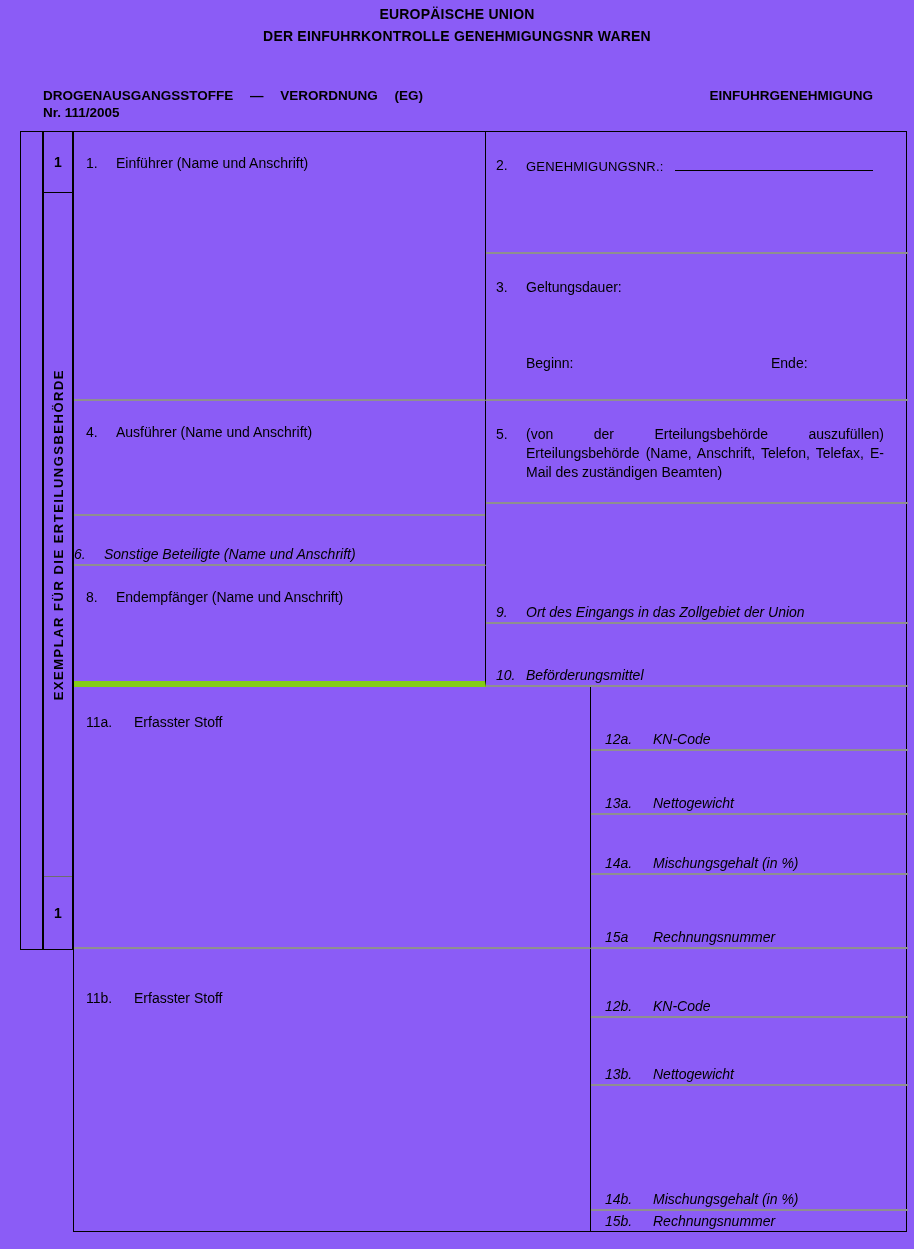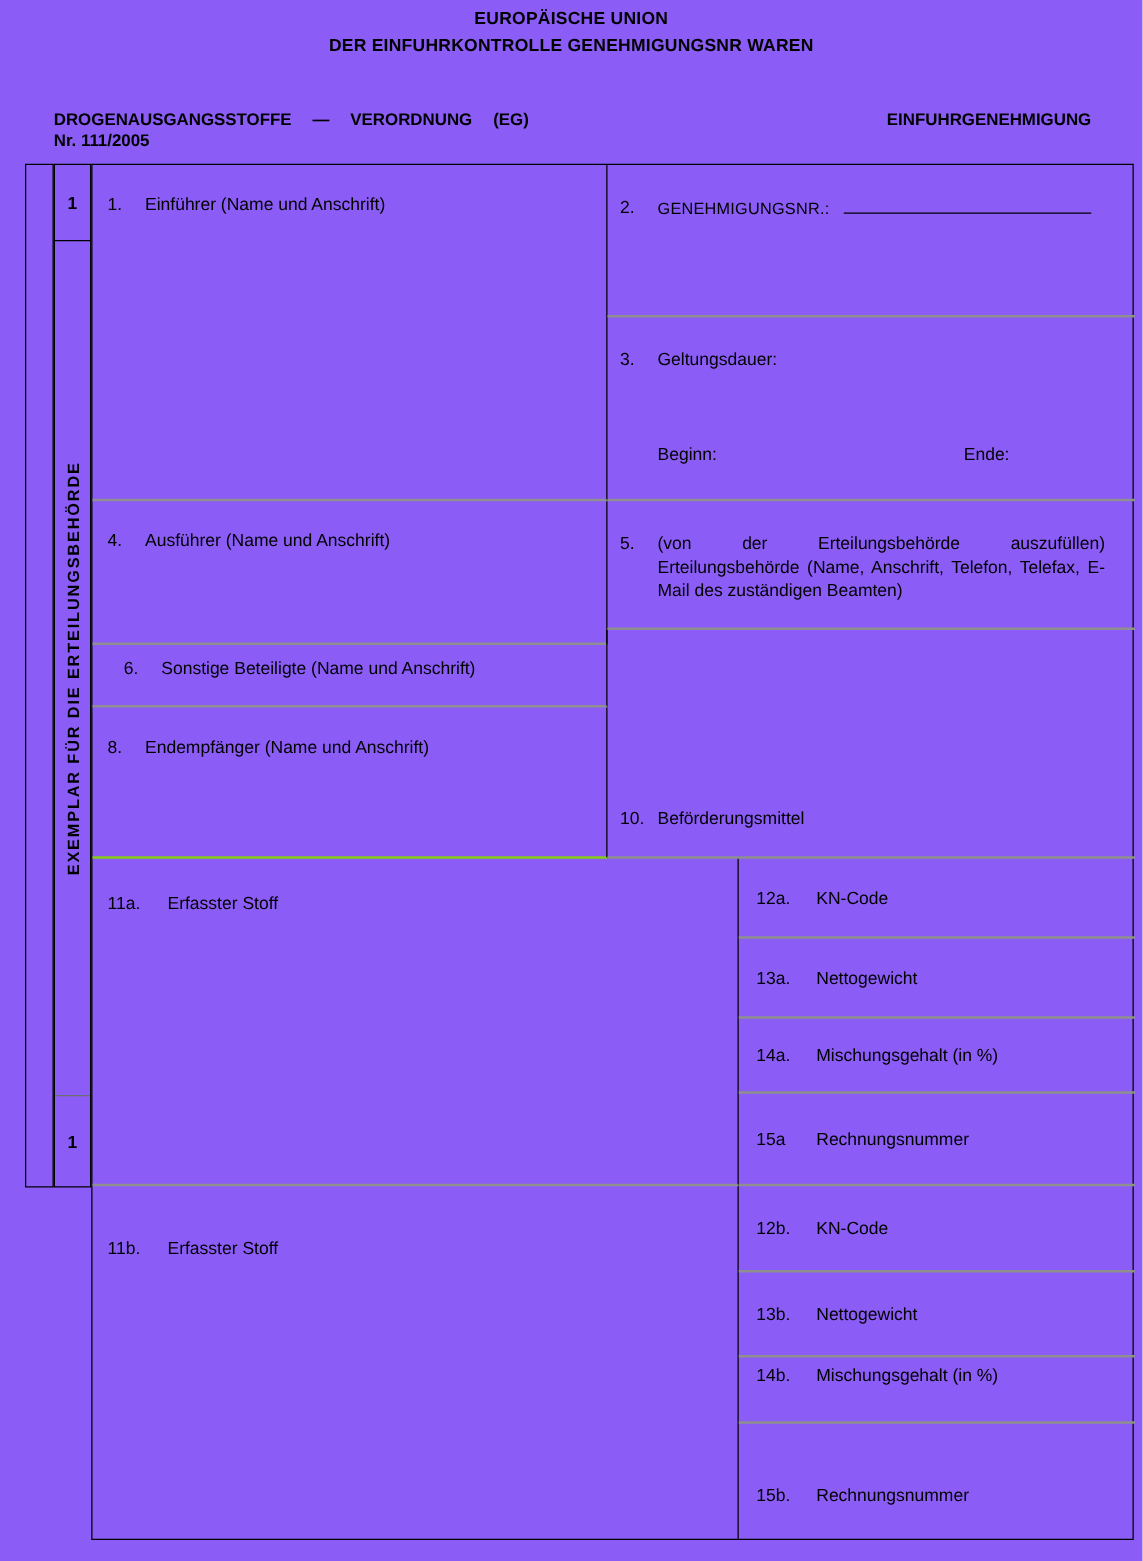--- a/index.html
+++ b/index.html
@@ -26,21 +26,21 @@
   .sb-box-bottom{height:72px;border-top:1px solid #6e6e6e;display:flex;align-items:center;justify-content:center;
     font-weight:bold;font-size:14px;}
   
   .form{position:absolute;left:73px;top:131px;width:834px;height:1101px;border:1px solid #000;box-sizing:border-box;}
   .cell{position:absolute;box-sizing:border-box;line-height:1.35;}
   .vline{border-right:1px solid #000;}
   .hline{border-bottom:2px solid #8f8f8f;}
   .cell .no{display:inline-block;min-width:30px;vertical-align:top;}
   .cell .no-wide{display:inline-block;min-width:48px;vertical-align:top;}
   .pad-top{padding:22px 12px 0 12px;}
-  .v-center{display:flex;align-items:center;padding:0 25px;}
+  .v-center{display:flex;align-items:flex-end;padding:0 0;font-style:italic;}
   .lbl{display:inline-block;}
   .just{display:inline-block;vertical-align:top;width:358px;text-align:justify;}
   .uline{display:inline-block;border-bottom:1.5px solid #000;height:14px;vertical-align:baseline;}
   .caps{font-size:13px;letter-spacing:.2px;}
   .c2-line2{margin-left:30px;margin-top:23px;white-space:nowrap;}
   .c3-dates{position:absolute;left:0;top:100px;width:100%;}
   .c3-begin{position:absolute;left:40px;}
   .c3-end{position:absolute;left:285px;}
 </style>
 </head>
@@ -97,24 +97,27 @@
 
     <div class="cell hline" style="left:412px;top:269px;width:422px;height:103px;padding:24px 8px 0 10px;">
       <span class="no">5.</span><span class="just">(von der Erteilungsbehörde auszufüllen) Erteilungsbehörde (Name, Anschrift, Telefon, Telefax, E-Mail des zuständigen Beamten)</span>
     </div>
 
     <div class="cell vline hline v-center" style="left:0;top:372px;width:412px;height:62px;">
       <span><span class="no">6.</span><span class="lbl">Sonstige Beteiligte (Name und Anschrift)</span></span>
     </div>
 
 
-    <div class="cell vline pad-top" style="left:0;top:434px;width:412px;height:121px;border-bottom:2px solid #84cc16;">
+    <div class="cell vline pad-top" style="left:0;top:434px;width:412px;height:121px;border-bottom:6px solid #84cc16;">
       <span class="no">8.</span><span class="lbl">Endempfänger (Name und Anschrift)</span>
     </div>
 
+    <div class="cell hline v-center" style="left:412px;top:434px;width:422px;height:58px;padding-left:10px;">
+      <span><span class="no">9.</span><span class="lbl">Ort des Eingangs in das Zollgebiet der Union</span></span>
+    </div>
 
     <div class="cell hline v-center" style="left:412px;top:492px;width:422px;height:63px;padding-left:10px;">
       <span><span class="no">10.</span><span class="lbl">Beförderungsmittel</span></span>
     </div>
 
     <div class="cell vline hline" style="left:0;top:555px;width:517px;height:262px;padding:26px 12px 0 12px;">
       <span class="no-wide">11a.</span><span class="lbl">Erfasster Stoff</span>
     </div>
 
     <div class="cell hline v-center" style="left:517px;top:555px;width:317px;height:64px;padding-left:14px;">
@@ -138,21 +141,21 @@
     </div>
 
     <div class="cell hline v-center" style="left:517px;top:817px;width:317px;height:69px;padding-left:14px;">
       <span><span class="no-wide">12b.</span><span class="lbl">KN-Code</span></span>
     </div>
 
     <div class="cell hline v-center" style="left:517px;top:886px;width:317px;height:68px;padding-left:14px;">
       <span><span class="no-wide">13b.</span><span class="lbl">Nettogewicht</span></span>
     </div>
 
-    <div class="cell hline v-center" style="left:517px;top:932px;width:317px;height:75px;padding-left:14px;">
+    <div class="cell hline v-center" style="left:517px;top:1004px;width:317px;height:75px;padding-left:14px;">
       <span><span class="no-wide">14b.</span><span class="lbl">Mischungsgehalt (in %)</span></span>
     </div>
 
     <div class="cell v-center" style="left:517px;top:1029px;width:317px;height:70px;padding-left:14px;">
       <span><span class="no-wide">15b.</span><span class="lbl">Rechnungsnummer</span></span>
     </div>
 
   </div>
 </div>
 

